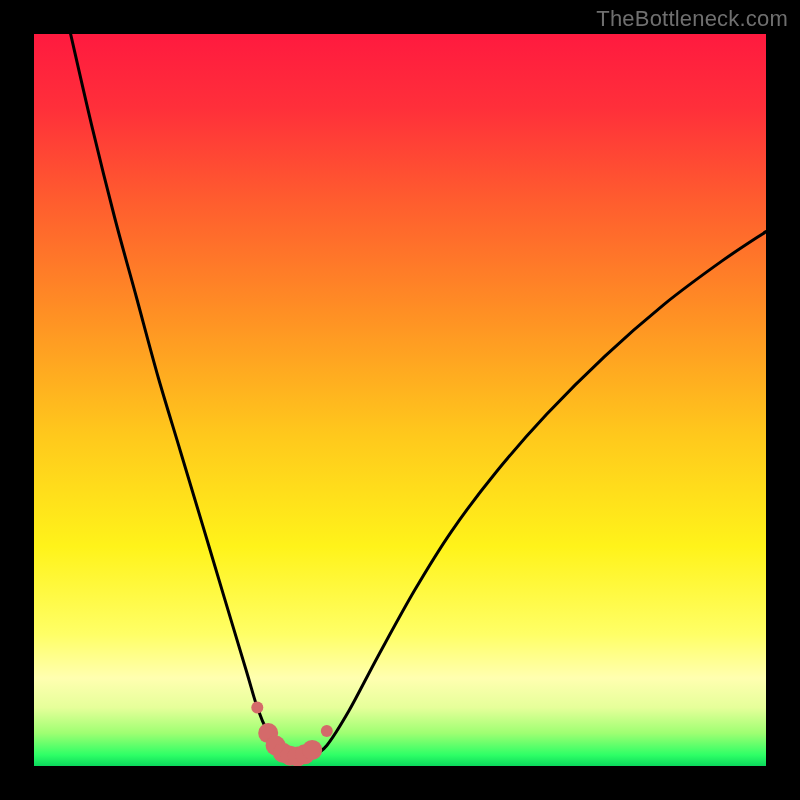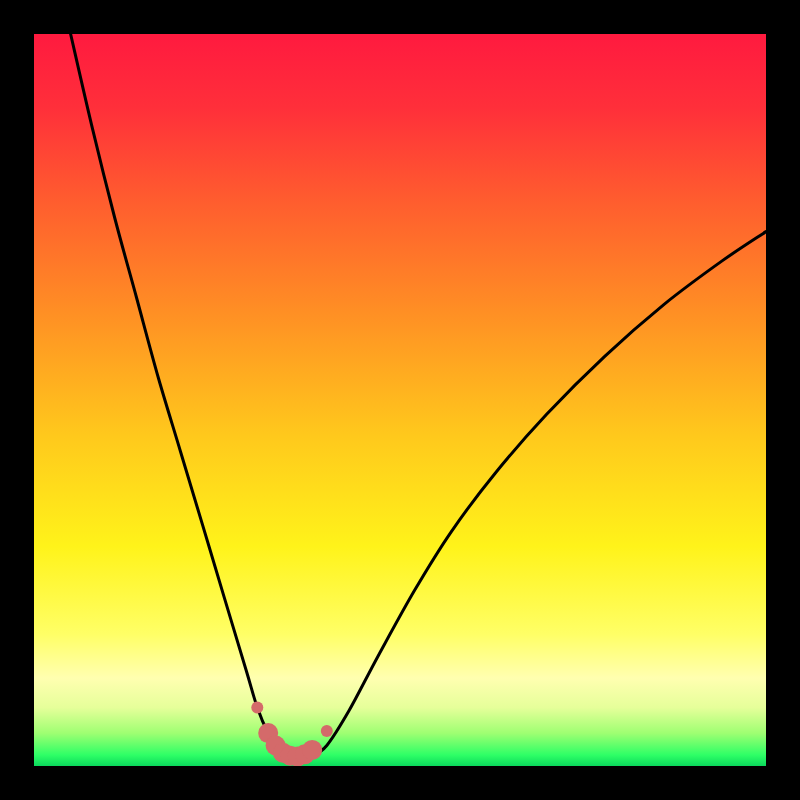--- a/index.html
+++ b/index.html
@@ -41,20 +41,21 @@
     position: absolute;
     left: 0;
     top: 0;
   }
 </style>
 </head>
 <body>
 
 <div class="frame">
 
+  <div class="watermark">TheBottleneck.com</div>
 
   <div class="plot">
     <svg width="732" height="732" viewBox="0 0 732 732" preserveAspectRatio="none">
       <defs>
         <linearGradient id="bg-grad" x1="0" y1="0" x2="0" y2="1">
             <stop offset="0%" stop-color="#ff1a3f"></stop>
             <stop offset="10%" stop-color="#ff2f3a"></stop>
             <stop offset="22%" stop-color="#ff5a2f"></stop>
             <stop offset="38%" stop-color="#ff8f24"></stop>
             <stop offset="55.00000000000001%" stop-color="#ffc91c"></stop>

